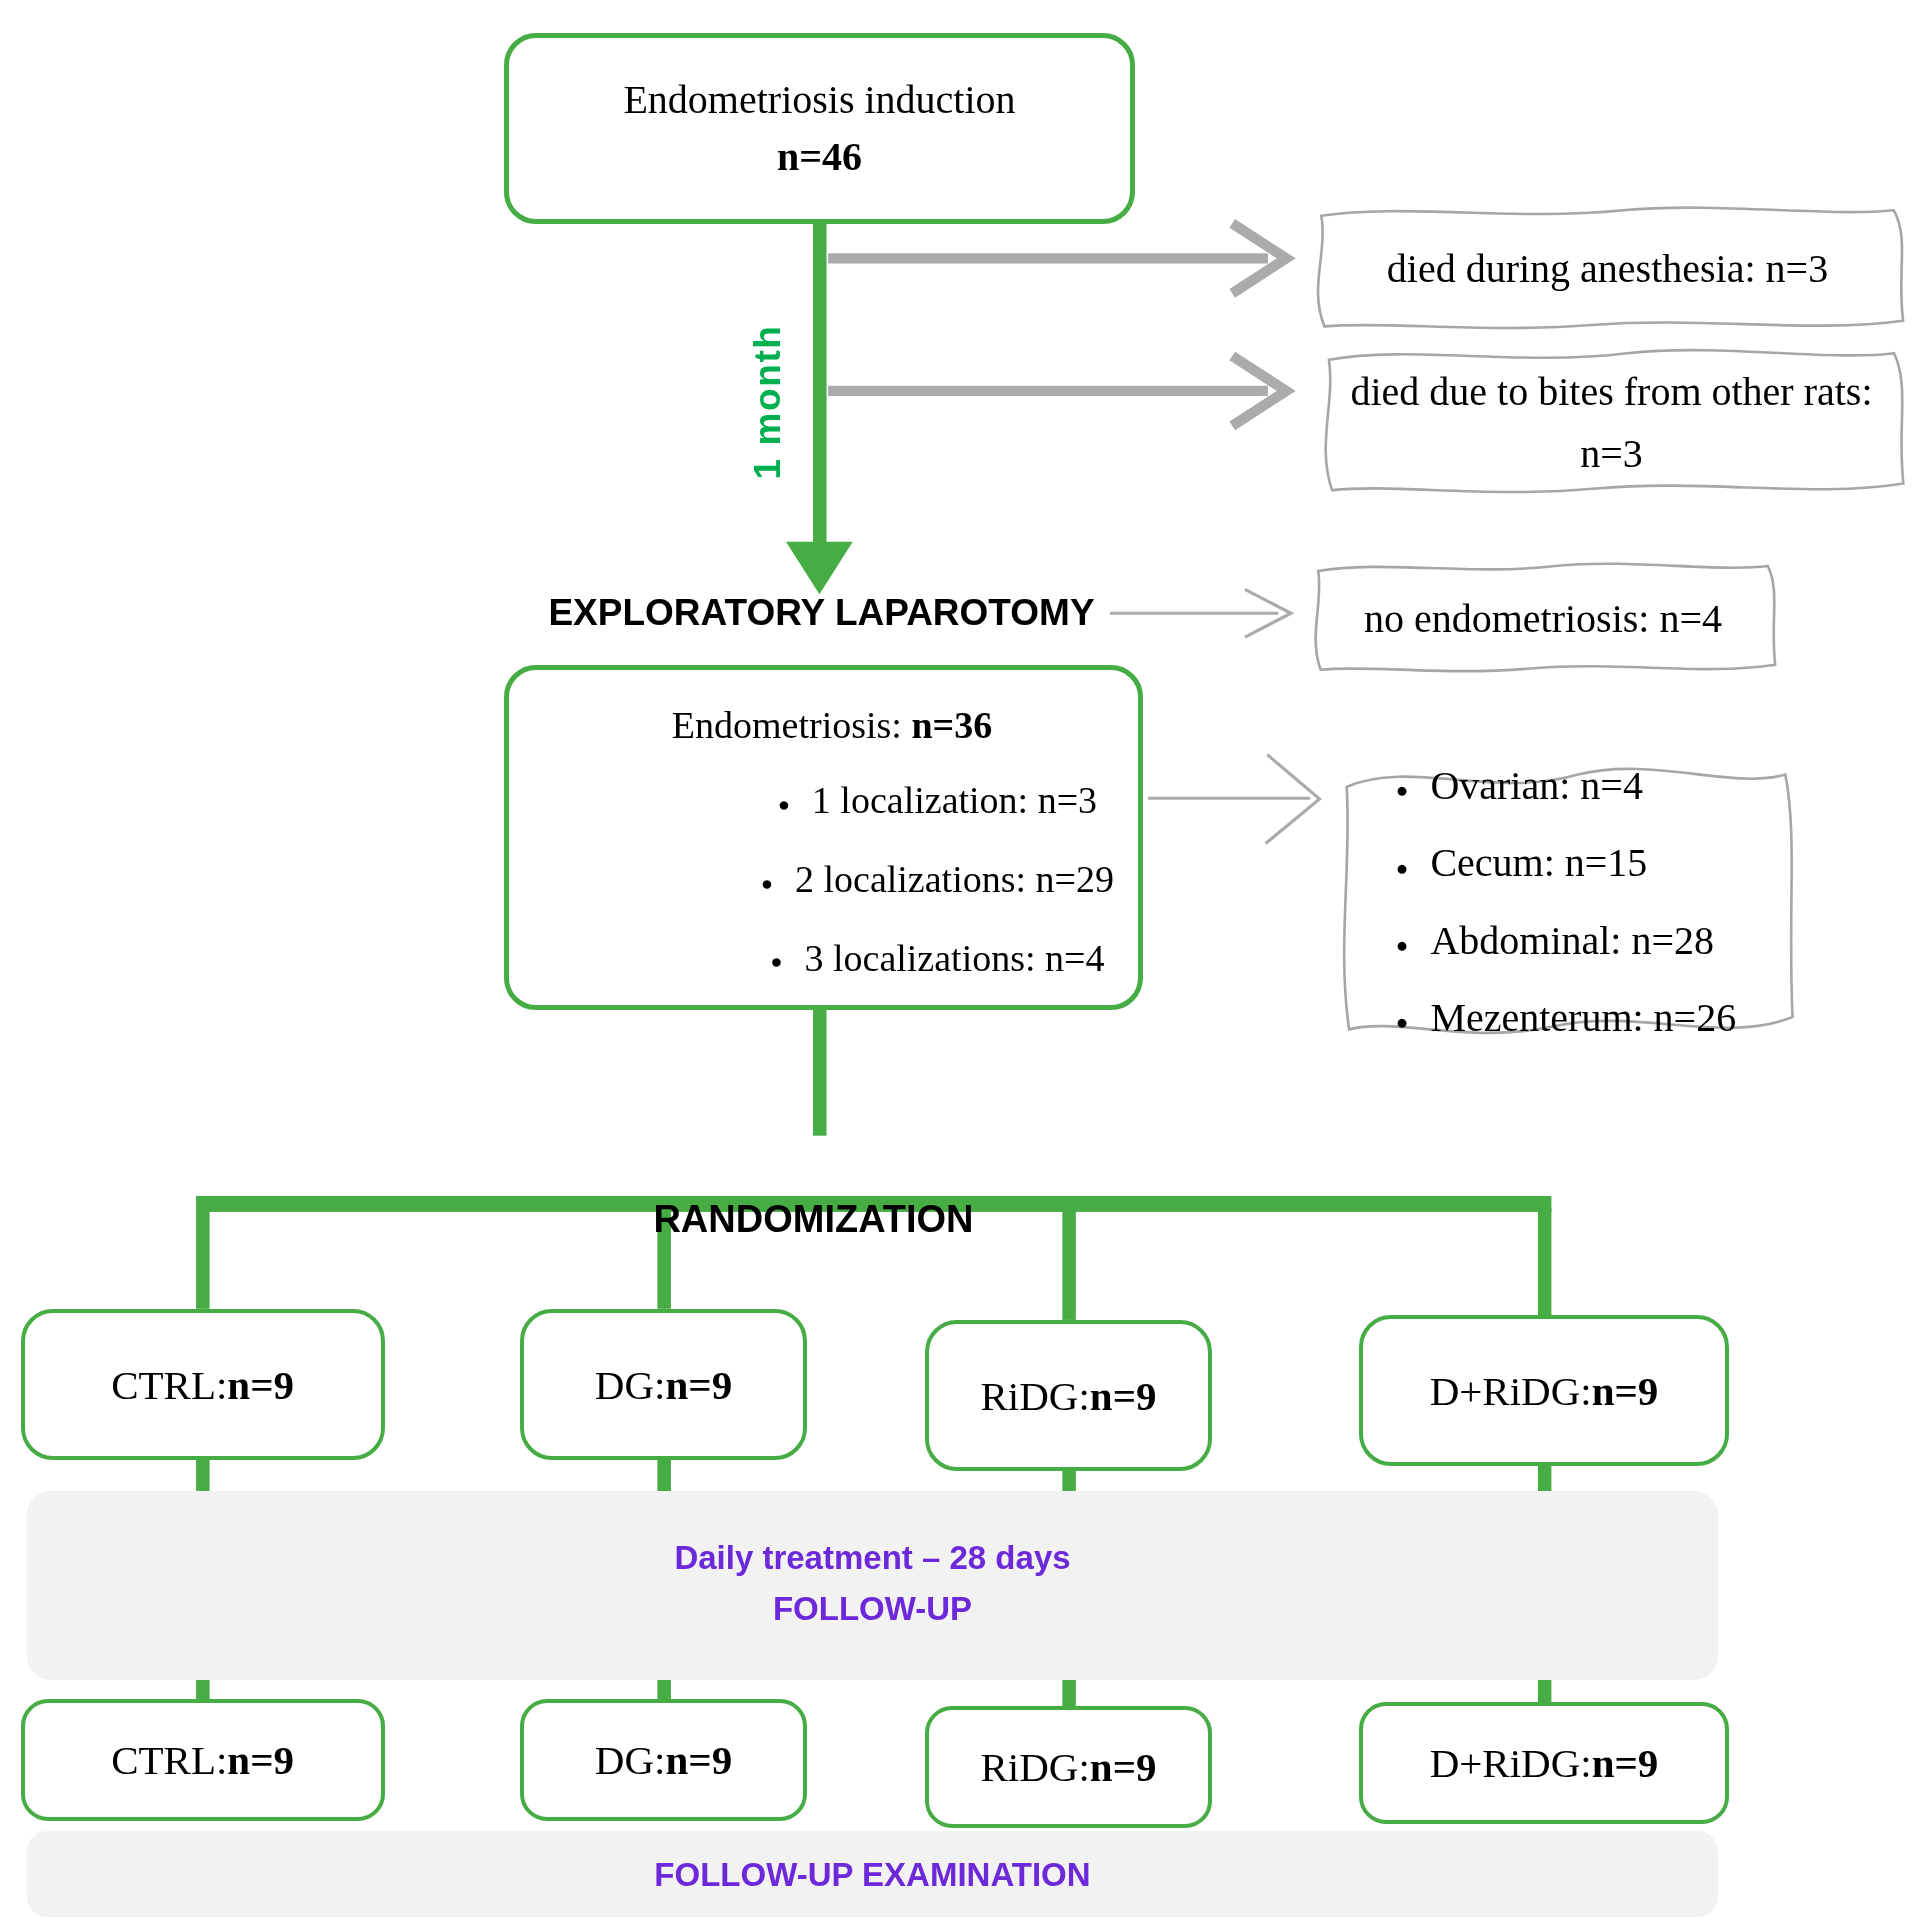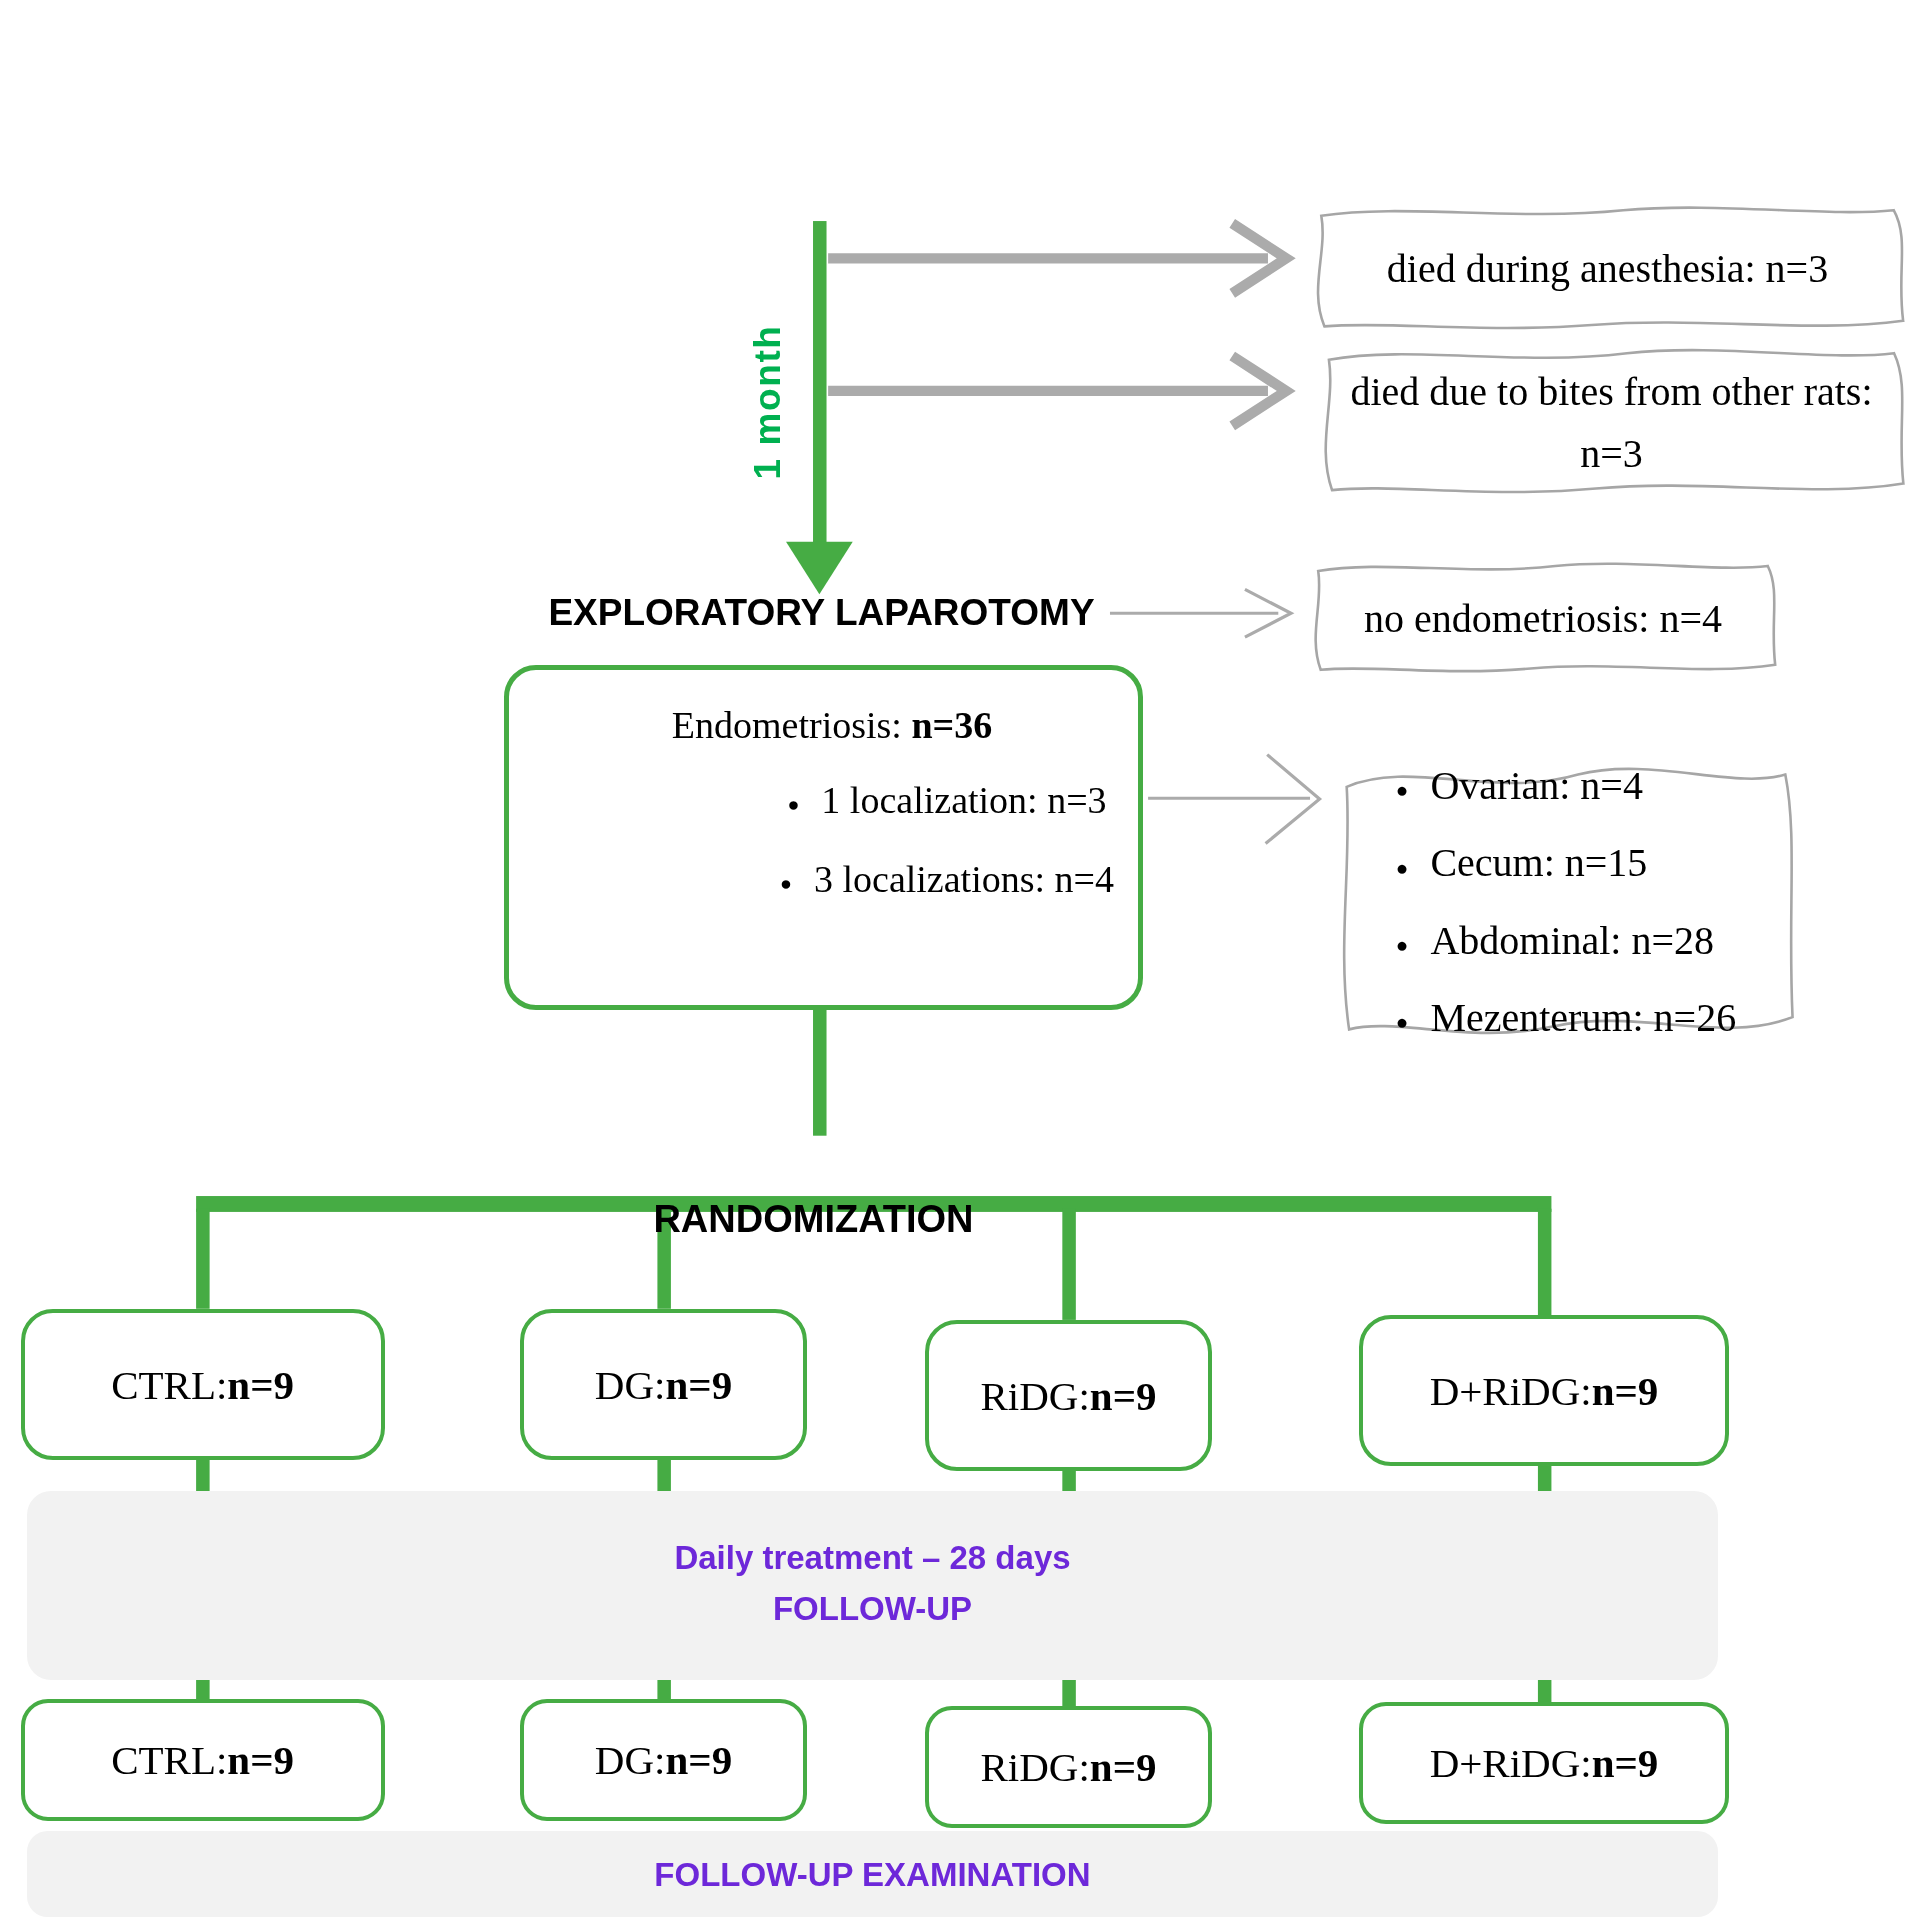--- a/index.html
+++ b/index.html
@@ -116,20 +116,24 @@
     <rect class="greenfill" x="828" y="1830" width="17" height="48"></rect>
     <rect class="greenfill" x="1338" y="1842" width="17" height="40"></rect>
     <rect class="greenfill" x="1937" y="1836" width="17" height="44"></rect>
 
     <rect class="greenfill" x="247" y="2112" width="17" height="32"></rect>
     <rect class="greenfill" x="828" y="2112" width="17" height="32"></rect>
     <rect class="greenfill" x="1338" y="2112" width="17" height="40"></rect>
     <rect class="greenfill" x="1937" y="2112" width="17" height="36"></rect>
   </svg>
 
+  <div class="gbox topbox" style="left:504px;top:33px;width:631px;height:191px;">
+    <div>Endometriosis induction</div>
+    <div class="cnt">n=46</div>
+  </div>
 
   <div class="monthlabel sans">1 month</div>
 
   <div class="note" style="left:1293px;top:199px;width:629px;height:140px;">
     <svg viewBox="0 0 200 100" preserveAspectRatio="none">
       <path class="wavy" d="M9,12 C35,3 70,16 105,8 C135,2 170,13 191,8 C196,28 192,52 194,87 C165,96 130,84 95,90 C60,96 30,87 10,91 C5,64 11,38 9,12 Z"></path>
     </svg>
     <div class="ntext">died during anesthesia: n=3</div>
   </div>
 
@@ -146,20 +150,21 @@
     <svg viewBox="0 0 200 100" preserveAspectRatio="none">
       <path class="wavy" d="M9,12 C35,3 70,16 105,8 C135,2 170,13 191,8 C196,28 192,52 194,87 C165,96 130,84 95,90 C60,96 30,87 10,91 C5,64 11,38 9,12 Z"></path>
     </svg>
     <div class="ntext">no endometriosis: n=4</div>
   </div>
 
   <div class="gbox bigbox" style="left:504px;top:665px;width:639px;height:345px;">
     <span class="titleline"><span>Endometriosis: </span><b class="cnt">n=36</b></span>
     <ul class="blist">
       <li><span>1 localization: n=3</span></li>
+      <li><span>2 localizations: n=29</span></li>
       <li><span>3 localizations: n=4</span></li>
     </ul>
   </div>
 
   <div class="note" style="left:1325px;top:750px;width:482px;height:307px;">
     <svg viewBox="0 0 200 100" preserveAspectRatio="none">
       <path class="wavy" d="M9,12 C35,3 70,16 105,8 C135,2 170,13 191,8 C196,28 192,52 194,87 C165,96 130,84 95,90 C60,96 30,87 10,91 C5,64 11,38 9,12 Z"></path>
     </svg>
     <div class="ntext">
       <ul class="blist">

